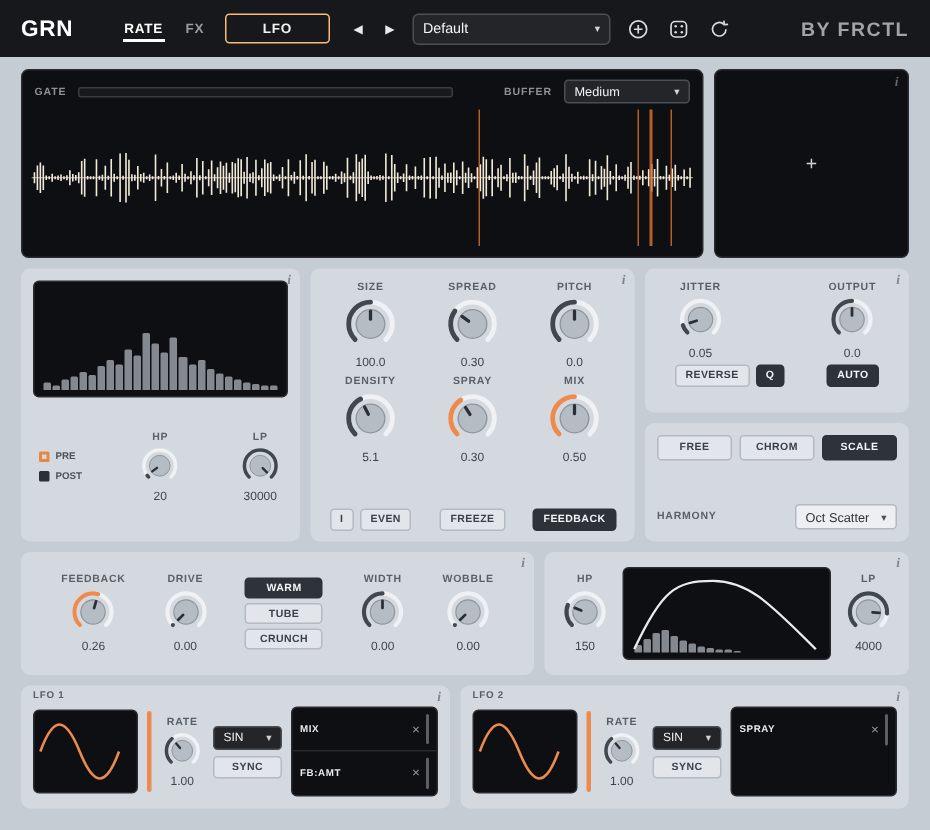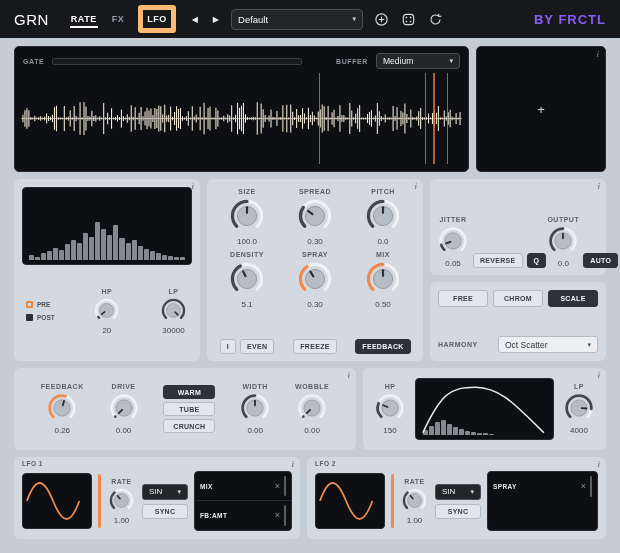--- a/index.html
+++ b/index.html
@@ -1,32 +1,32 @@
 <!DOCTYPE html>
 <html><head>
 <meta charset="utf-8">
 <style>
 *{margin:0;padding:0;box-sizing:border-box}
 html,body{width:620px;height:553px}
 body{background:#c6ccd4;font-family:"Liberation Sans",sans-serif;overflow:hidden}
 
 .topbar{height:38px;background:#17181c;display:flex;align-items:center;gap:9px;padding:0 14px}
-.logo{color:#fff;font-size:15px;font-weight:normal;letter-spacing:.5px;margin-right:12px}
+.logo{color:#fff;font-size:15px;font-weight:bold;letter-spacing:.5px;margin-right:24px}
 .tabs{display:flex;align-items:center;gap:14px;margin-right:4px}
 .tab{color:#979da5;font-size:9px;font-weight:bold;letter-spacing:.5px;cursor:pointer}
 .tab.active{color:#fff;border-bottom:2px solid #fff;padding:3px 1px 2px}
-.tab.boxed{color:#f0f1f3;border:5px solid #fdba74;border-radius:3px;padding:4px 4px}
+.tab.boxed{color:#f0f1f3;border:1px solid #fdba74;border-radius:3px;padding:4px 24px}
 .arrow{color:#e8eaed;font-size:8px;padding:2px 3px;cursor:pointer}
 .select{display:flex;align-items:center;justify-content:space-between;background:#edeff2;border:1px solid #b3b9c1;border-radius:3px;color:#2e3339;font-size:8.5px;padding:0 6px;height:17px;cursor:pointer;white-space:nowrap}
 .select.dark{background:#232529;border-color:#4a4e55;color:#f2f3f5}
 .caret{font-size:7px;margin-left:6px;opacity:.85}
 .preset{width:132px;height:21px;font-size:9.5px;border-radius:4px}
 .hicon{width:18px;height:18px;display:flex;align-items:center;justify-content:center;cursor:pointer}
 .hicon svg{width:15px;height:15px;stroke:#d8dbdf;fill:none;stroke-width:1.2}
-.brand{margin-left:auto;color:#8b5cf6;font-size:13px;font-weight:bold;letter-spacing:1px}
+.brand{margin-left:auto;color:#a3a3a3;font-size:13px;font-weight:bold;letter-spacing:1px}
 
 .content{padding:8px 14px 0;display:flex;flex-direction:column;gap:7px}
 .row{display:flex;gap:7px}
 .dark-panel{background:#0e0f12;border:1px solid #292b30;border-radius:5px;position:relative}
 .panel{background:#d4d9df;border-radius:6px;position:relative}
 .info{position:absolute;top:3px;right:6px;font-size:9px;font-weight:bold;font-style:italic;font-family:"Liberation Serif",serif;color:#7f858d;line-height:1;cursor:pointer;z-index:2}
 .dark-panel .info{color:#63676d}
 
 .row1{height:126px}
 .wave-panel{flex:1;display:flex;flex-direction:column}
@@ -69,29 +69,29 @@
 .pp-row{display:flex;align-items:center;gap:4px;font-size:6.5px;font-weight:bold;color:#4d535b;cursor:pointer}
 .sq{width:7px;height:7px;border-radius:1px}
 .sq.orange{border:2px solid #e8873f;background:transparent}
 .sq.darksq{background:#2c3036;border:2px solid #2c3036}
 .grain-panel{flex:1;padding:9px 6px 7px;display:flex;flex-direction:column;justify-content:space-between}
 .kgrid{display:grid;grid-template-columns:repeat(3,1fr);row-gap:5px;justify-items:center}
 .gbuttons{display:grid;grid-template-columns:repeat(3,1fr);justify-items:center;margin-top:3px}
 .gb-cell{display:flex;gap:4px}
 .right-col{width:176px;display:flex;flex-direction:column;gap:7px}
 .jitter-panel{height:96px;padding:9px 6px 7px;display:flex;justify-content:space-around}
-.jcol{display:flex;flex-direction:row;align-items:flex-end;gap:3px}
+.jcol{display:flex;flex-direction:column;align-items:flex-start;gap:3px}
 .jbtns{display:flex;gap:4px}
 .scale-panel{flex:1;padding:8px;display:flex;flex-direction:column;justify-content:space-between}
 .srow{display:flex;gap:5px;align-items:center}
 .srow.btnrow .btn{flex:1;padding:4px 2px}
 .sel-scale{flex:1}
 .sel-root{width:46px}
 .harm-label{font-size:7px;font-weight:bold;letter-spacing:.5px;color:#5a6068;flex:1}
-.sel-harmony{width:100px}
+.sel-harmony{width:68px}
 
 .row3{height:82px}
 .fx-panel{flex:1;display:flex;align-items:center;justify-content:space-evenly;padding:6px 4px}
 .fx-stack{display:flex;flex-direction:column;gap:3px}
 .fx-stack .btn{width:52px;padding:2.5px 0}
 .filter-panel{width:243px;display:flex;align-items:center;gap:8px;padding:6px 10px}
 .filter-display{flex:1;height:62px;position:relative;overflow:hidden}
 .filter-display svg{position:absolute;inset:0;width:100%;height:100%}
 .fcurve{stroke:#e9ebee;stroke-width:1.4;fill:none}
 .fbars{position:absolute;left:7px;bottom:4px;width:52%;height:55%}

